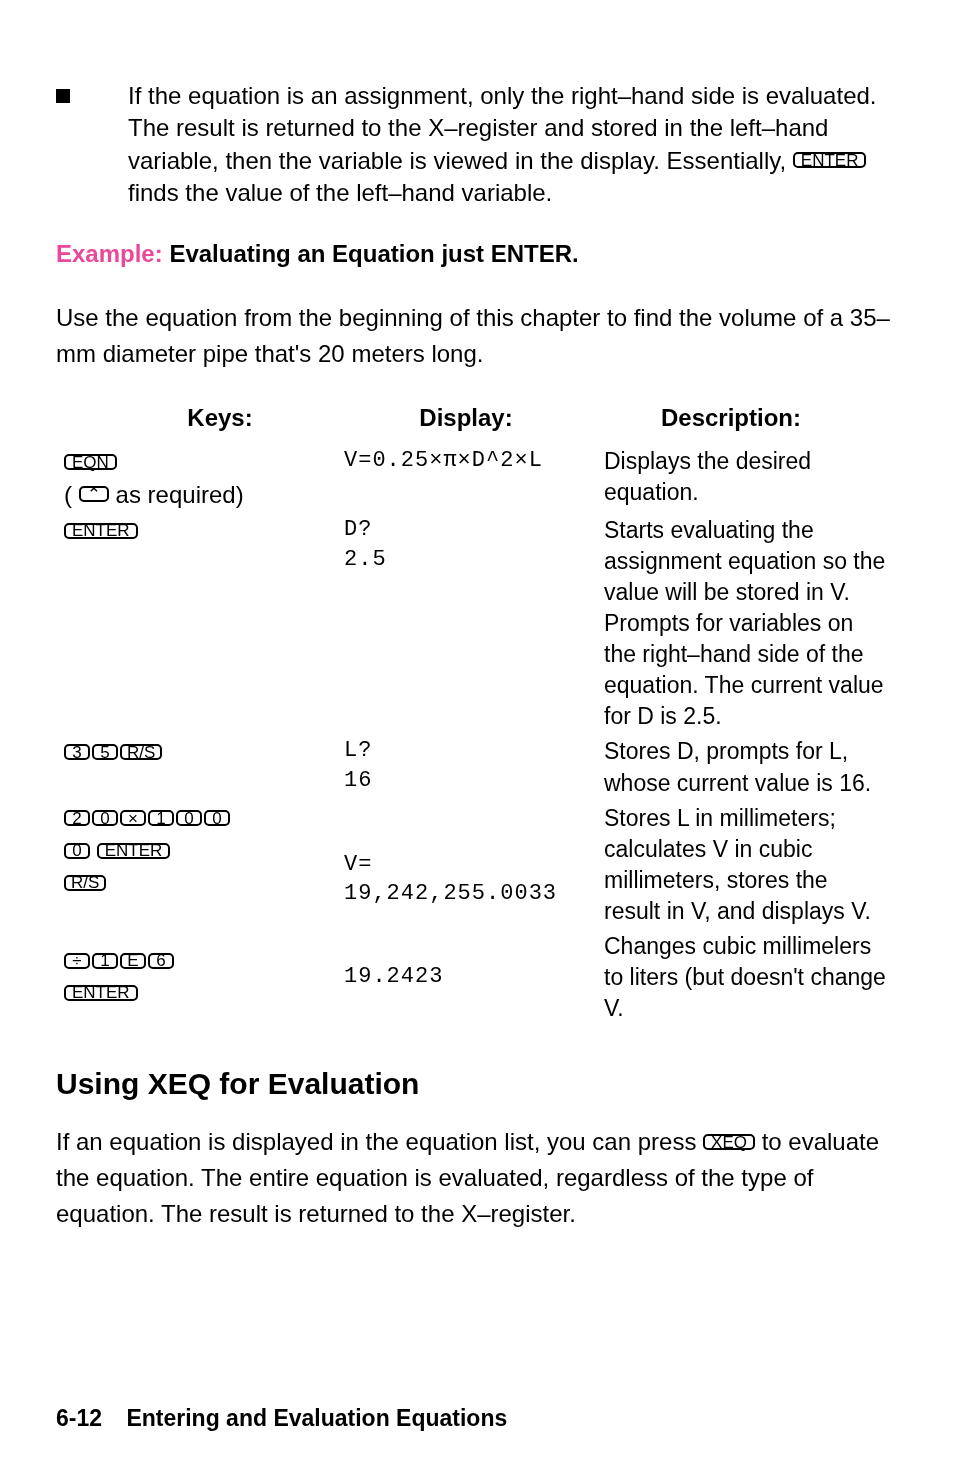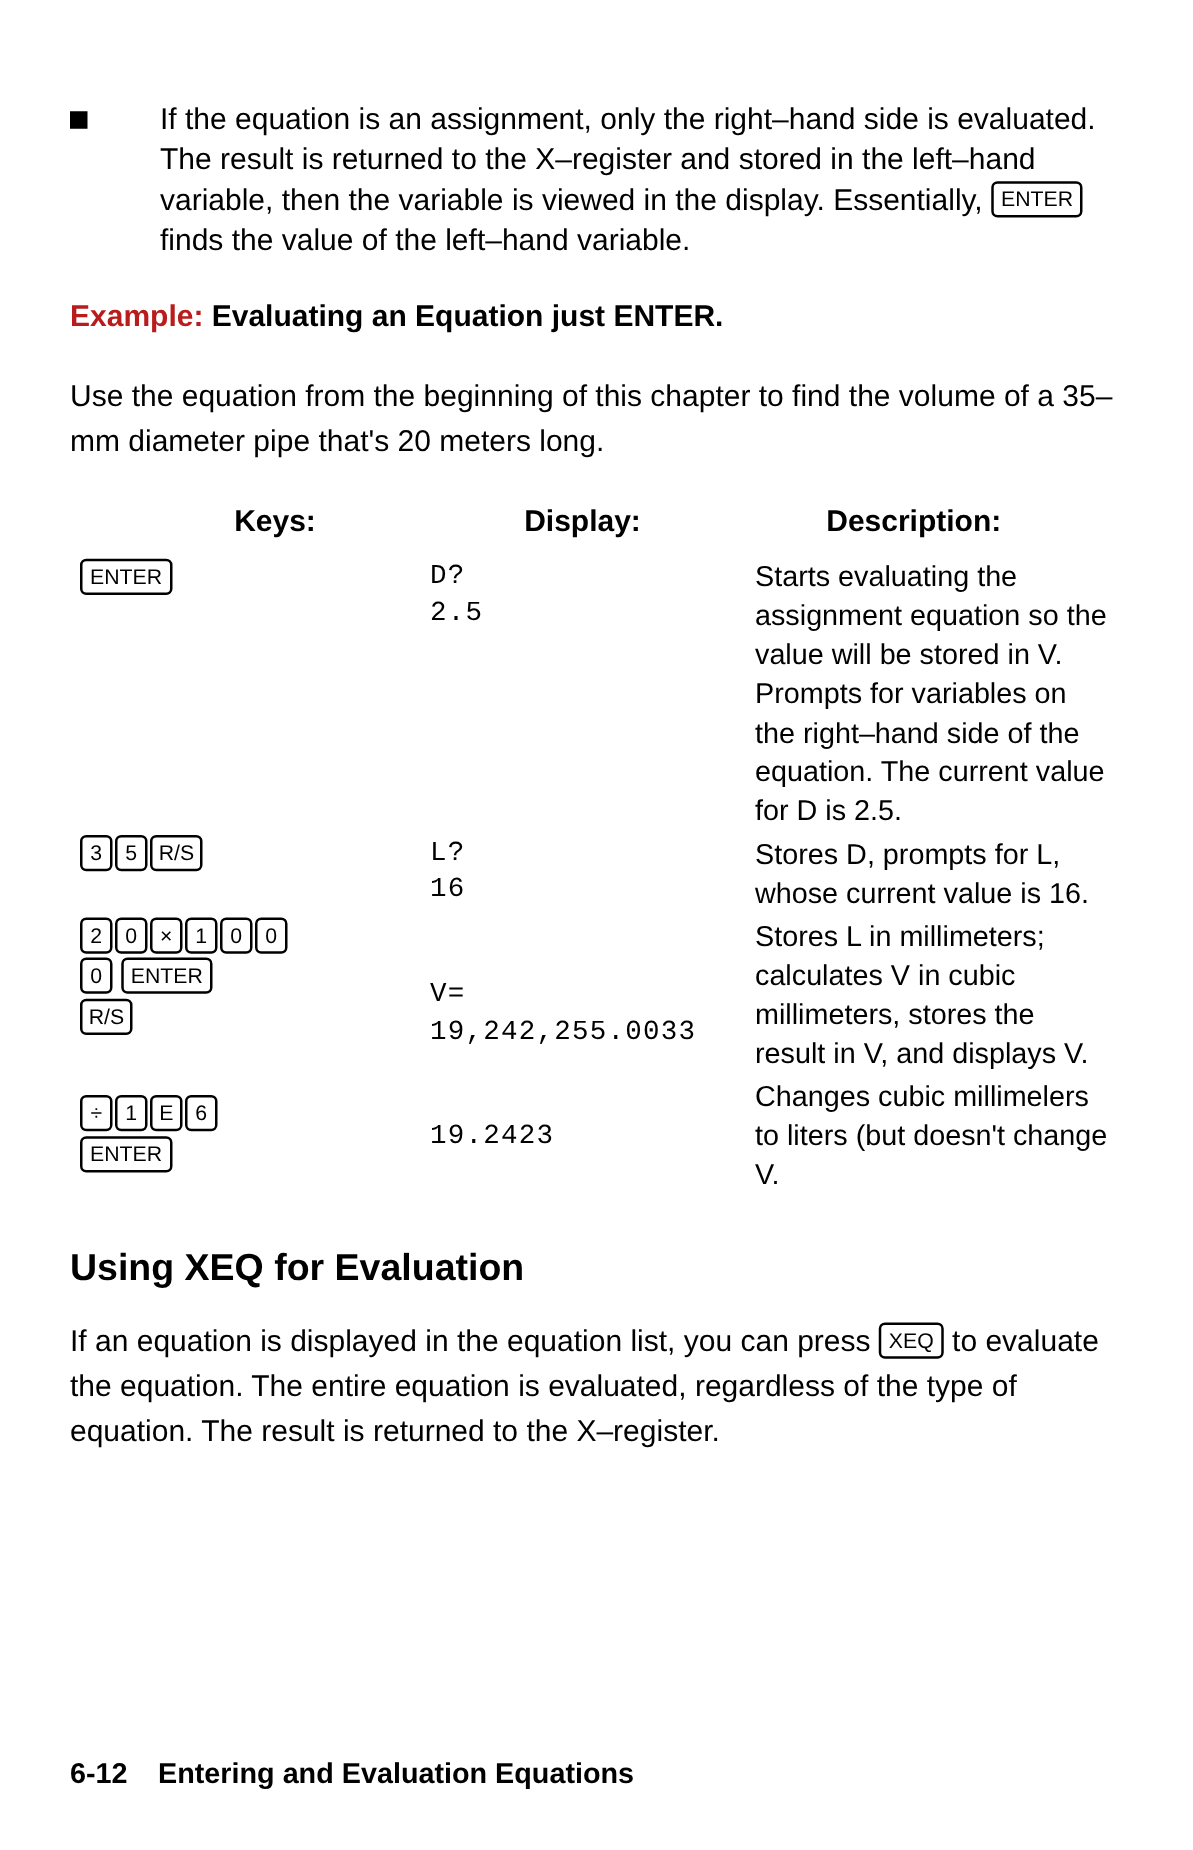--- a/index.html
+++ b/index.html
@@ -26,35 +26,35 @@
     height: 14px;
     background: #000;
   }
   .kbd {
     display: inline-flex;
     align-items: center;
     justify-content: center;
     border: 2px solid #000;
     border-radius: 5px;
     padding: 0 6px;
-    height: 29px;
+    height: 16px;
     font-size: 17px;
     font-family: Arial, sans-serif;
     font-weight: 400;
     vertical-align: middle;
     line-height: 1;
     background: #fff;
     position: relative;
     top: -2px;
   }
   .kbd.small { min-width: 26px; padding: 0 5px; }
   .kbd.caret { min-width: 30px; }
   .ital { }
   .h-example { margin: 20px 0 30px 0; font-weight: 700; font-size: 24px; }
-  .h-example .ex { color: #b91c1c; }
+  .h-example .ex { color: #ec4899; }
   p.body { margin-bottom: 26px; line-height: 1.5; }
 
   .tbl { width: 100%; border-collapse: collapse; }
   .tbl th { font-weight: 700; text-align: center; padding: 4px 8px 10px 8px; font-size: 24px; }
   .tbl th:first-child { text-align: center; padding-left: 56px; }
   .tbl th:last-child { text-align: center; padding-right: 40px;}
   .tbl td { vertical-align: top; padding: 2px 8px; }
   .tbl td.keys { width: 280px; white-space: nowrap; }
   .tbl td.disp {
     width: 260px;
@@ -97,20 +97,28 @@
 <table class="tbl">
   <thead>
     <tr>
       <th>Keys:</th>
       <th>Display:</th>
       <th>Description:</th>
     </tr>
   </thead>
   <tbody>
 
+    <tr>
+      <td class="keys">
+        <span class="kbd">EQN</span><br>
+        ( <span class="kbd caret">⌃</span><span> as required)</span>
+      </td>
+      <td class="disp">V=0.25×π×D^2×L</td>
+      <td class="desc">Displays the desired equation.</td>
+    </tr>
 
     <tr>
       <td class="keys">
         <span class="kbd">ENTER</span>
       </td>
       <td class="disp">
         <span>D?</span><br>
         <span>2.5</span>
       </td>
       <td class="desc">

